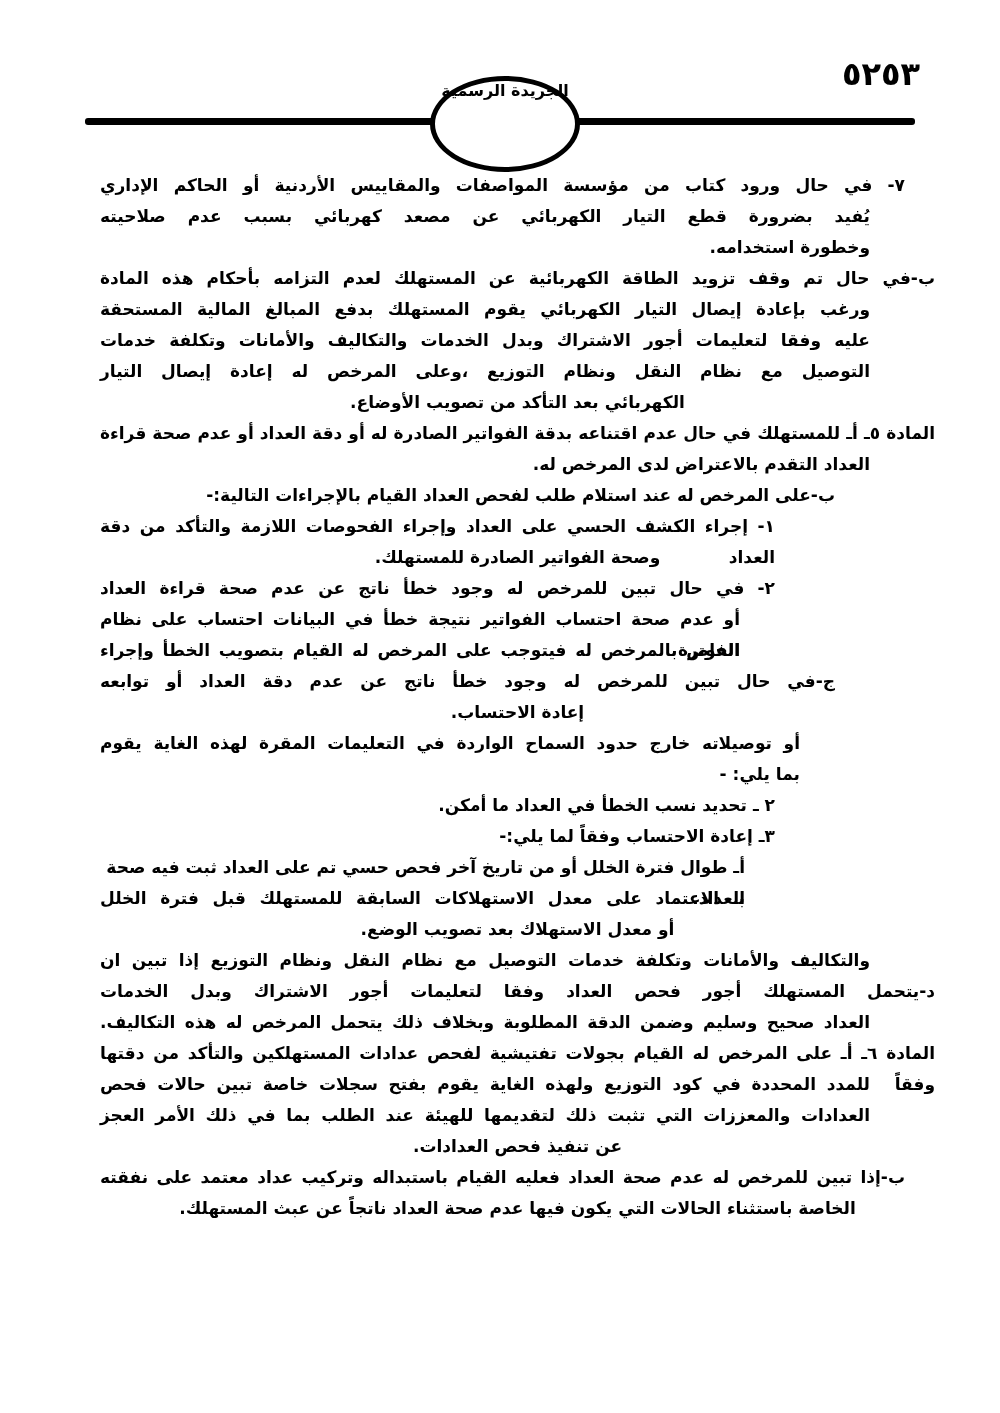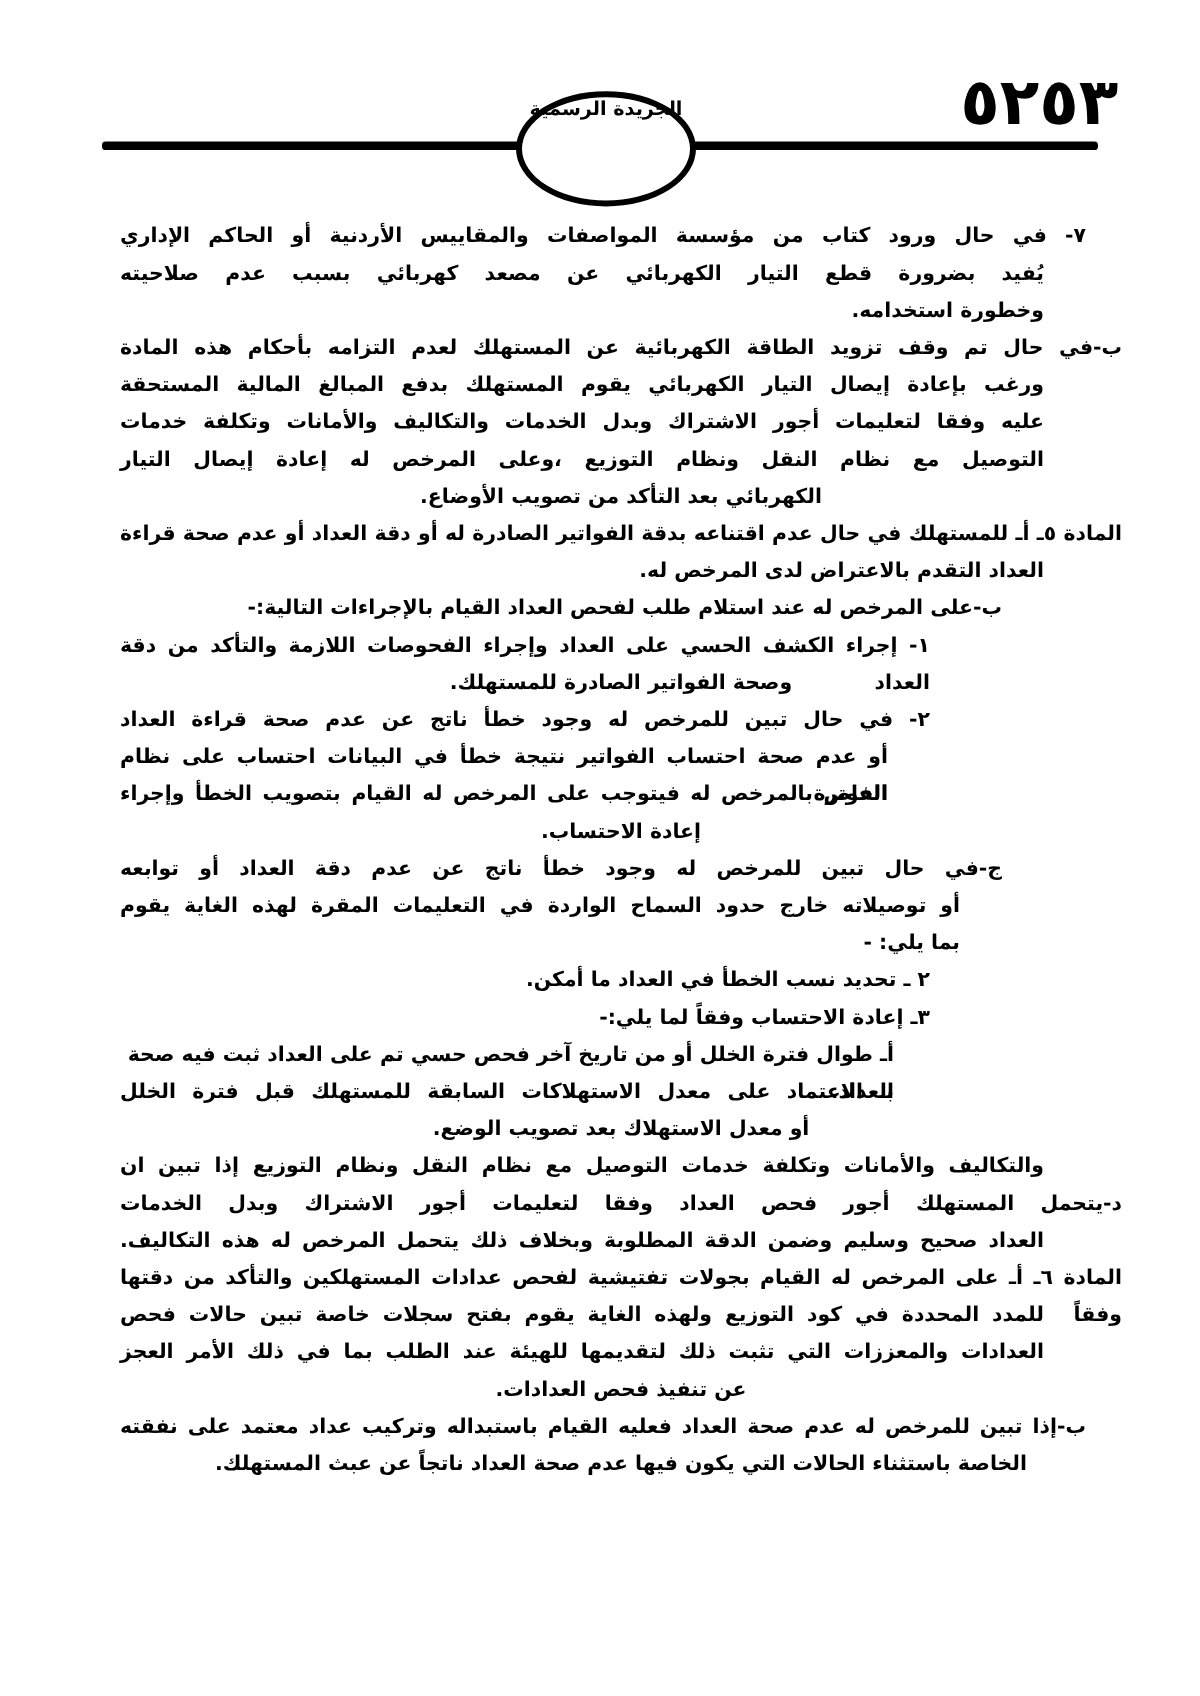--- a/index.html
+++ b/index.html
@@ -7,40 +7,40 @@
     position:relative;
     width:1000px;height:1413px;
     margin:0 auto;
     background:#ffffff;
     font-family:"DejaVu Sans",sans-serif;
     color:#000;
     overflow:hidden;
   }
   
   .page-number{
-    position:absolute;top:58px;right:68px;
-    font-size:54px;font-weight:bold;line-height:1;
+    position:absolute;top:58px;right:80px;
+    font-size:32px;font-weight:bold;line-height:1;
     letter-spacing:2px;
     direction:rtl;
   }
   .header-rule{
     position:absolute;top:118px;left:85px;right:85px;height:7px;
     background:#000;z-index:1;border-radius:3px;
   }
   .gazette-oval{
     position:absolute;top:76px;left:430px;width:140px;height:86px;
     background:#fff;border:5px solid #000;border-radius:50%;
     z-index:2;display:flex;align-items:flex-start;justify-content:center;
   }
   .gazette-title{
     font-size:16px;font-weight:bold;direction:rtl;white-space:nowrap;
   }
   
   .doc-body{
-    position:absolute;top:182px;left:100px;right:65px;
+    position:absolute;top:170px;left:100px;right:65px;
     direction:rtl;
   }
   .line{
     font-size:17px;font-weight:bold;line-height:31px;height:31px;
     direction:rtl;white-space:normal;
   }
   .j0,.r0{padding-right:0;}
   .j1,.r1{padding-right:30px;}
   .j1b,.r1b{padding-right:65px;}
   .j2,.r2{padding-right:100px;}
@@ -75,22 +75,22 @@
       <div class="line j1b">التوصيل مع نظام النقل ونظام التوزيع ،وعلى المرخص له إعادة إيصال التيار</div>
       <div class="line c">الكهربائي بعد التأكد من تصويب الأوضاع.</div>
       <div class="line j0">المادة ٥ـ أـ للمستهلك في حال عدم اقتناعه بدقة الفواتير الصادرة له أو دقة العداد أو عدم صحة قراءة</div>
       <div class="line r1b">العداد التقدم بالاعتراض لدى المرخص له.</div>
       <div class="line r2">ب-على المرخص له عند استلام طلب لفحص العداد القيام بالإجراءات التالية:-</div>
       <div class="line j3">١-  إجراء الكشف الحسي على العداد وإجراء الفحوصات اللازمة والتأكد من دقة العداد</div>
       <div class="line c">وصحة الفواتير الصادرة للمستهلك.</div>
       <div class="line j3">٢-  في حال تبين للمرخص له وجود خطأ ناتج عن عدم صحة قراءة العداد</div>
       <div class="line j3b">أو عدم صحة احتساب الفواتير نتيجة خطأ في البيانات احتساب على نظام الفوترة</div>
       <div class="line j3b">الخاص بالمرخص له فيتوجب على المرخص له القيام بتصويب الخطأ وإجراء</div>
+      <div class="line j2">ج-في حال تبين للمرخص له وجود خطأ ناتج عن عدم دقة العداد أو توابعه</div>
       <div class="line c">إعادة الاحتساب.</div>
-      <div class="line j2">ج-في حال تبين للمرخص له وجود خطأ ناتج عن عدم دقة العداد أو توابعه</div>
       <div class="line j2b">أو توصيلاته خارج حدود السماح الواردة في التعليمات المقرة لهذه الغاية يقوم</div>
       <div class="line r2b">بما يلي: -</div>
       <div class="line r3">٢ ـ تحديد نسب الخطأ في العداد ما أمكن.</div>
       <div class="line r3">٣ـ إعادة الاحتساب وفقاً لما يلي:-</div>
       <div class="line r4">أـ طوال فترة الخلل أو من تاريخ آخر فحص حسي تم على العداد ثبت فيه صحة العداد.</div>
       <div class="line j4">بـ الاعتماد على معدل الاستهلاكات السابقة للمستهلك قبل فترة الخلل</div>
       <div class="line c">أو معدل الاستهلاك بعد تصويب الوضع.</div>
       <div class="line j1b">والتكاليف والأمانات وتكلفة خدمات التوصيل مع نظام النقل ونظام التوزيع إذا تبين ان</div>
       <div class="line j0">د-يتحمل المستهلك أجور فحص العداد وفقا لتعليمات أجور الاشتراك وبدل الخدمات</div>
       <div class="line j1b">العداد صحيح وسليم وضمن الدقة المطلوبة وبخلاف ذلك يتحمل المرخص له هذه التكاليف.</div>

